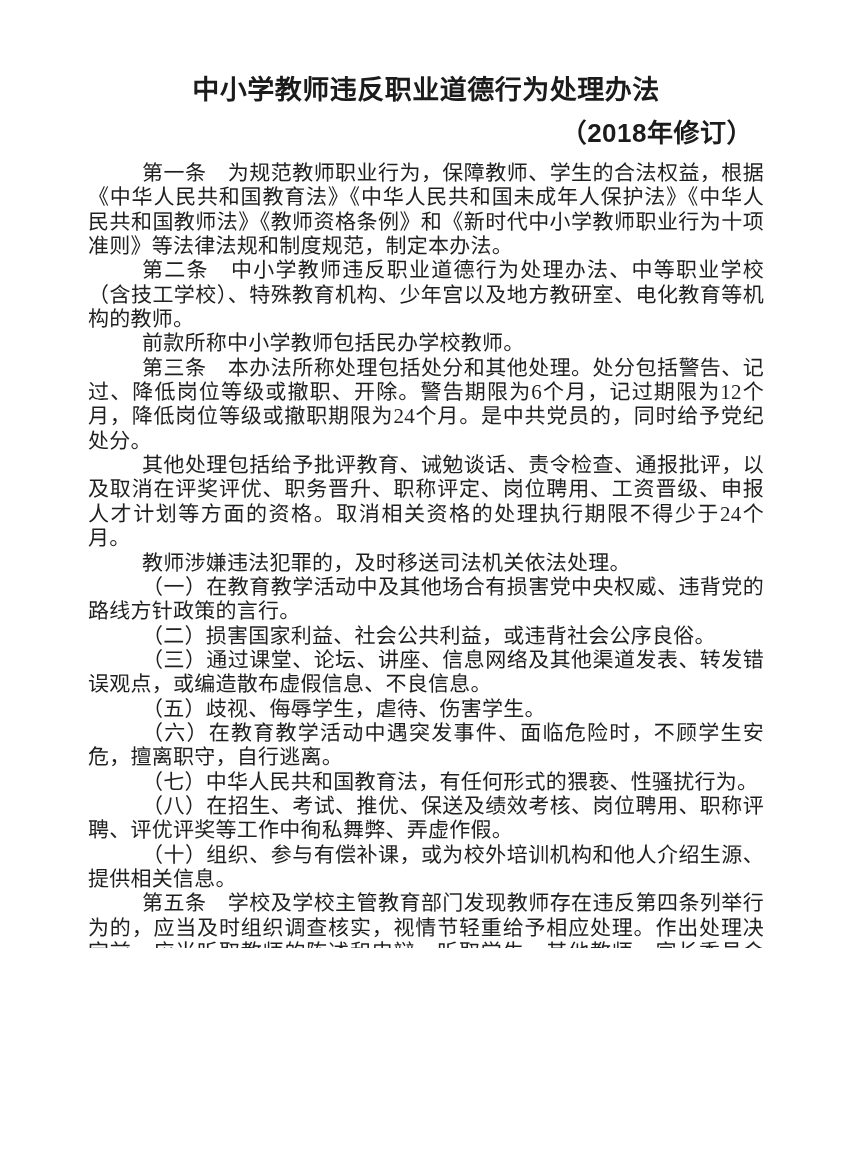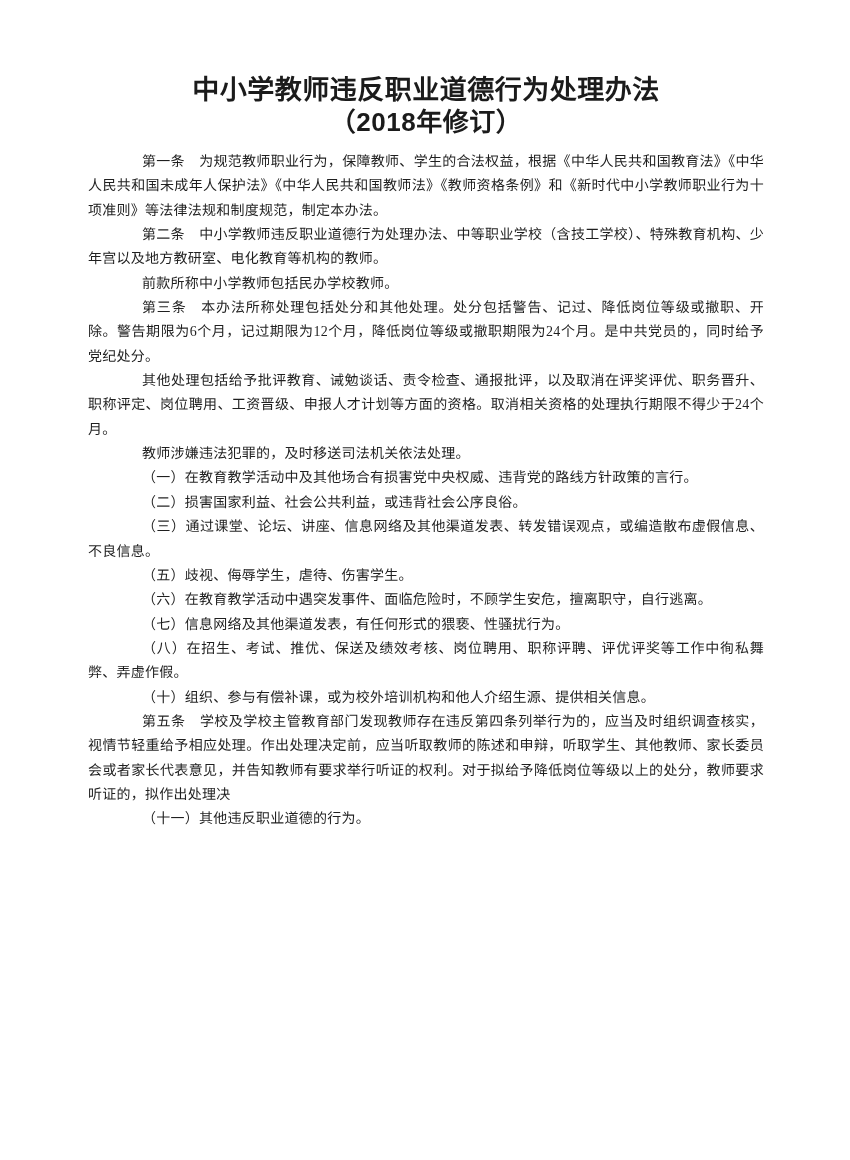--- a/index.html
+++ b/index.html
@@ -27,33 +27,33 @@
     margin: 0;
     font-family: "Liberation Sans", "DejaVu Sans", sans-serif;
     font-weight: 700;
     font-size: 27px;
     line-height: 32px;
     text-align: center;
     color: #1b1b1b;
     letter-spacing: 0.5px;
   }
   .doc-subtitle {
-    margin: 0;
+    margin: 11px;
     font-family: "Liberation Sans", "DejaVu Sans", sans-serif;
     font-weight: 700;
     font-size: 26px;
     line-height: 32px;
-    text-align: center;
+    text-align: right;
     color: #1b1b1b;
     letter-spacing: 0.5px;
   }
   .doc-body {
     margin-top: 12px;
     font-family: "Liberation Serif", "DejaVu Serif", serif;
-    font-size: 14px;
+    font-size: 21px;
     line-height: 24.35px;
     letter-spacing: 0.25px;
     text-align: justify;
     text-justify: inter-character;
     color: #1f1f1f;
   }
   .doc-body p.para {
     margin: 0;
     padding: 0;
     text-indent: 54px;
@@ -87,21 +87,21 @@
 
         <p class="para">（二）损害国家利益、社会公共利益，或违背社会公序良俗。</p>
 
         <p class="para">（三）通过课堂、论坛、讲座、信息网络及其他渠道发表、转发错误观点，或编造散布虚假信息、不良信息。</p>
 
 
         <p class="para">（五）歧视、侮辱学生，虐待、伤害学生。</p>
 
         <p class="para">（六）在教育教学活动中遇突发事件、面临危险时，不顾学生安危，擅离职守，自行逃离。</p>
 
-        <p class="para">（七）信息网络及其他渠道发表，有任何形式的猥亵、性骚扰行为。</p>
+        <p class="para">（七）中华人民共和国教育法，有任何形式的猥亵、性骚扰行为。</p>
 
         <p class="para">（八）在招生、考试、推优、保送及绩效考核、岗位聘用、职称评聘、评优评奖等工作中徇私舞弊、弄虚作假。</p>
 
 
         <p class="para">（十）组织、参与有偿补课，或为校外培训机构和他人介绍生源、提供相关信息。</p>
 
         <p class="para">第五条　学校及学校主管教育部门发现教师存在违反第四条列举行为的，应当及时组织调查核实，视情节轻重给予相应处理。作出处理决定前，应当听取教师的陈述和申辩，听取学生、其他教师、家长委员会或者家长代表意见，并告知教师有要求举行听证的权利。对于拟给予降低岗位等级以上的处分，教师要求听证的，拟作出处理决</p>
 
         <p class="para">（十一）其他违反职业道德的行为。</p>
       </div>

